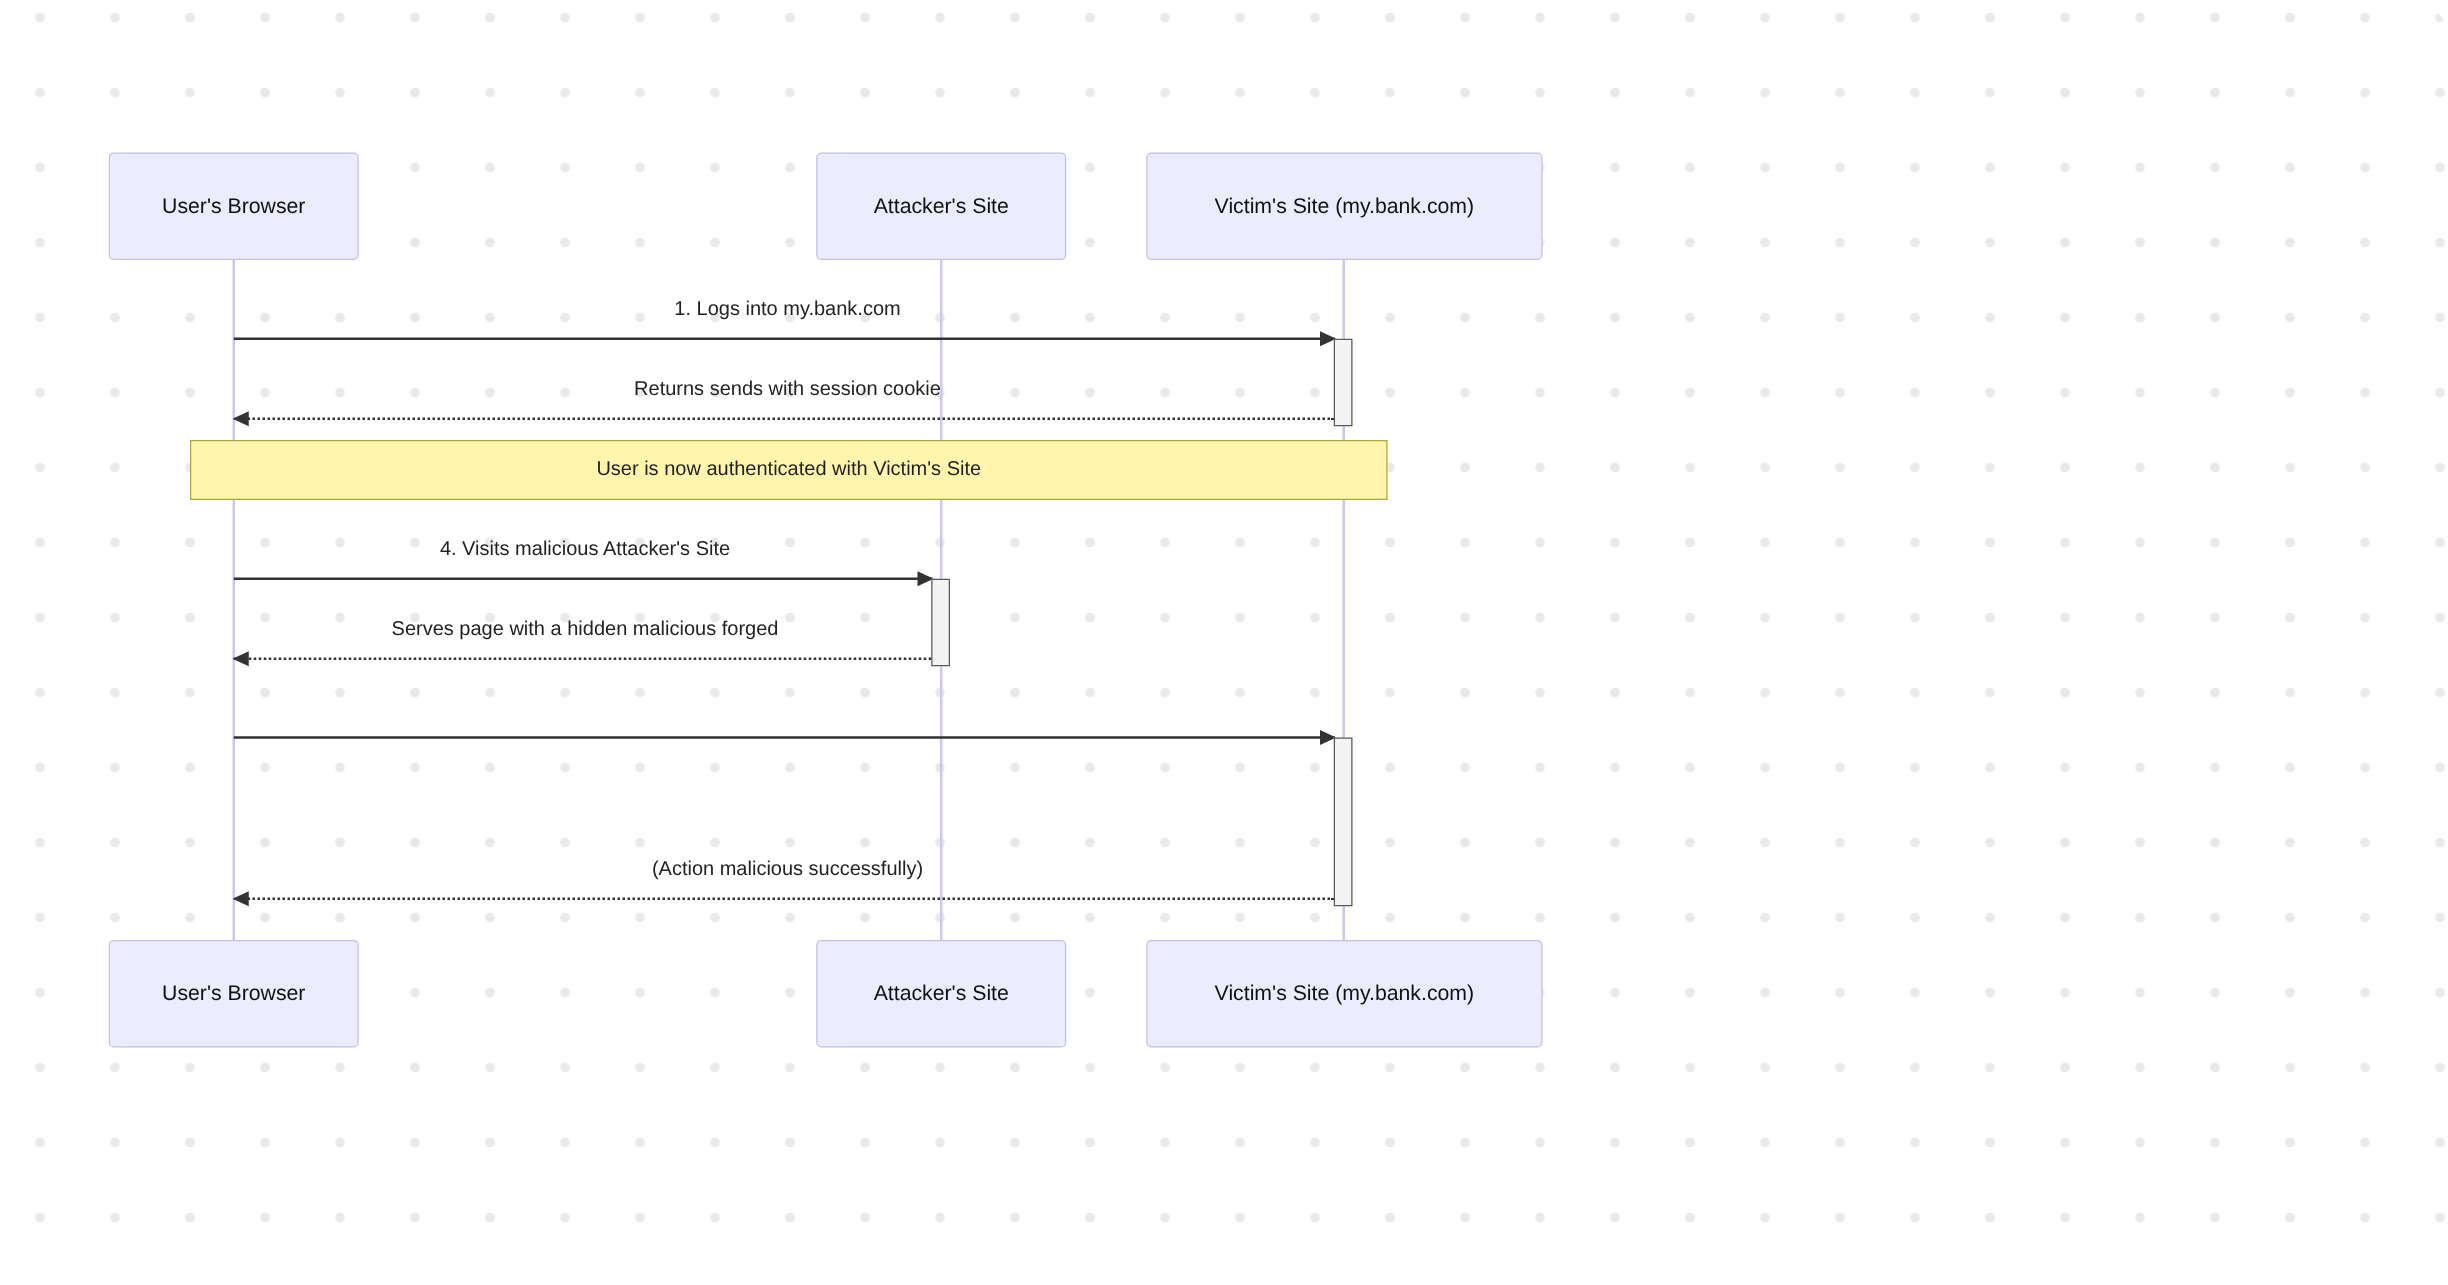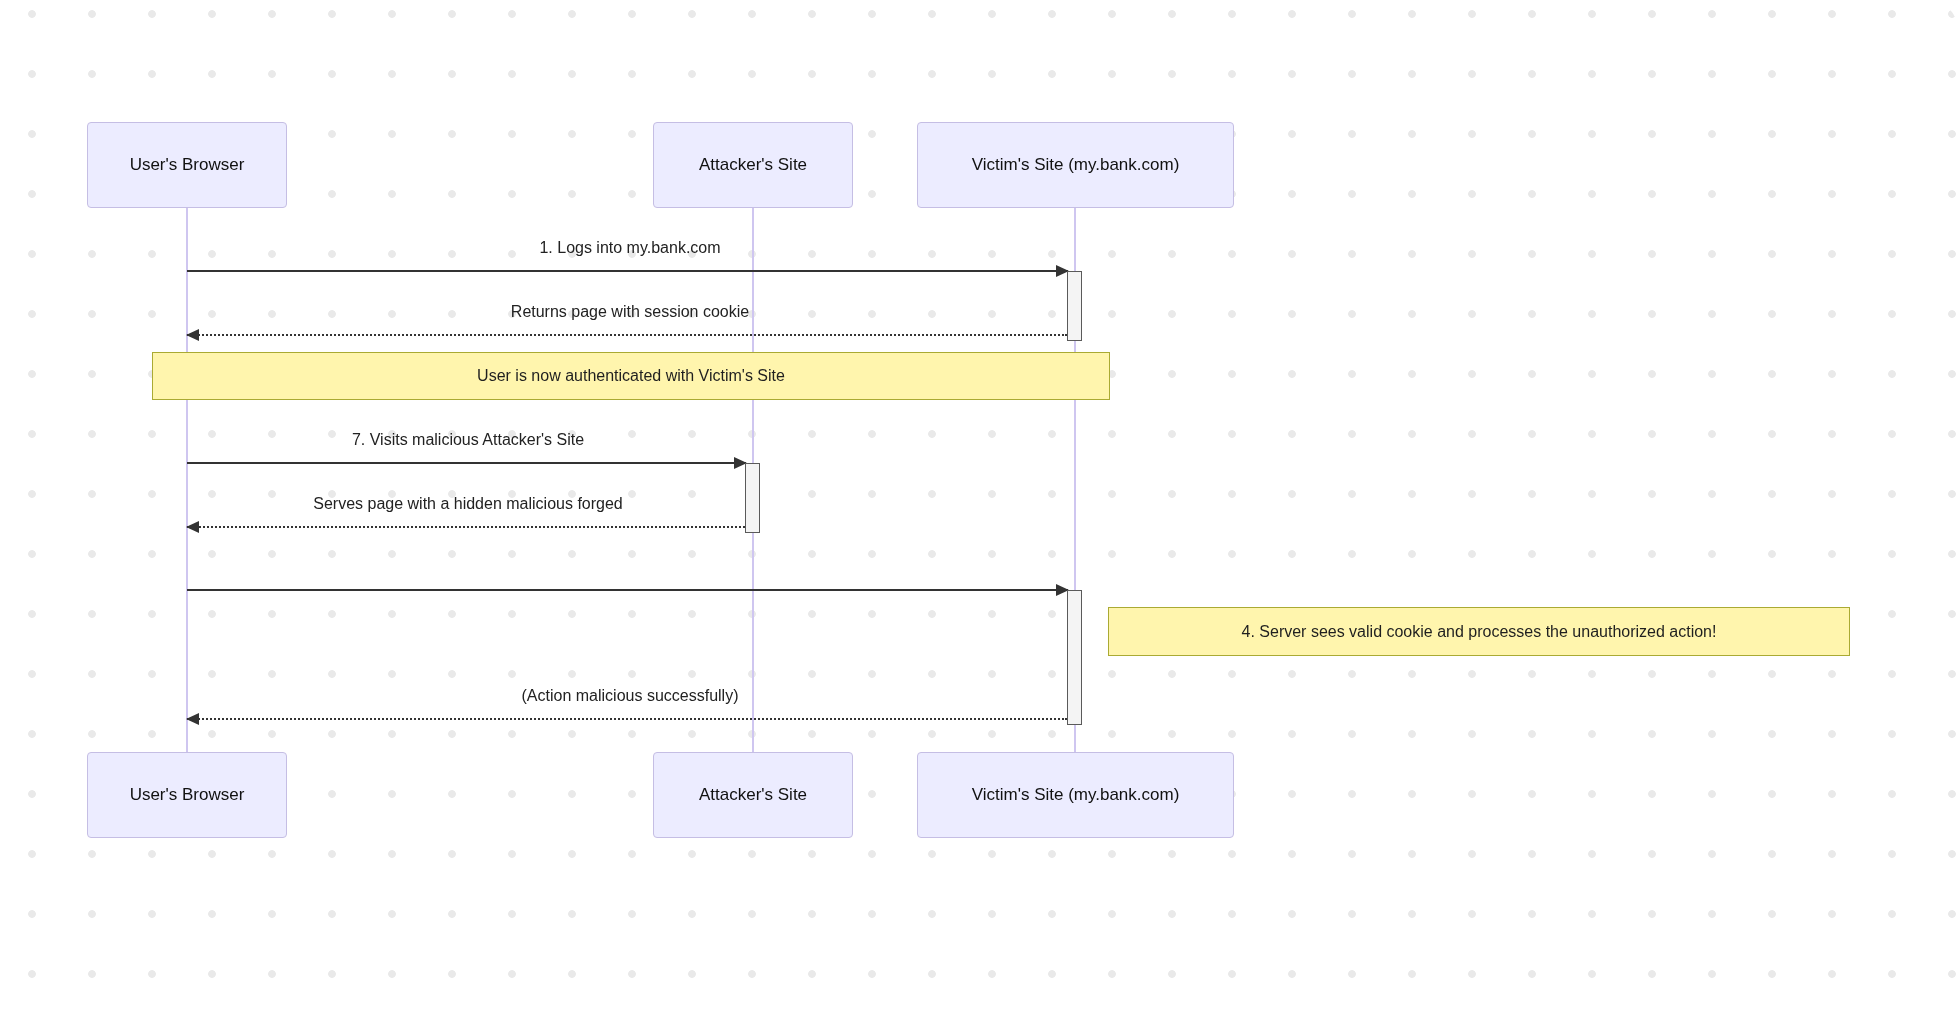--- a/index.html
+++ b/index.html
@@ -66,50 +66,47 @@
     <span>Victim's Site (my.bank.com)</span>
   </div>
 
   <div class="msg-label" style="left:630px;top:237px">1. Logs into my.bank.com</div>
   <div class="line solid" style="left:187px;top:270px;width:881px">
     <span class="head right"></span>
   </div>
 
   <div class="activation" style="left:1067px;top:271px;height:70px"></div>
 
-  <div class="msg-label" style="left:630px;top:301px">Returns page with session cookie</div>
+  <div class="msg-label" style="left:630px;top:301px">Returns sends with session cookie</div>
   <div class="line dashed" style="left:187px;top:334px;width:880px">
     <span class="head left"></span>
   </div>
 
   <div class="note" style="left:152px;top:352px;width:958px;height:48px">
     <span>User is now authenticated with Victim's Site</span>
   </div>
 
-  <div class="msg-label" style="left:468px;top:429px">7. Visits malicious Attacker's Site</div>
+  <div class="msg-label" style="left:468px;top:429px">4. Visits malicious Attacker's Site</div>
   <div class="line solid" style="left:187px;top:462px;width:559px">
     <span class="head right"></span>
   </div>
 
   <div class="activation" style="left:745px;top:463px;height:70px"></div>
 
   <div class="msg-label" style="left:468px;top:493px">Serves page with a hidden malicious forged</div>
   <div class="line dashed" style="left:187px;top:526px;width:558px">
     <span class="head left"></span>
   </div>
 
   <div class="line solid" style="left:187px;top:589px;width:881px">
     <span class="head right"></span>
   </div>
 
   <div class="activation" style="left:1067px;top:590px;height:135px"></div>
 
-  <div class="note" style="left:1108px;top:607px;width:742px;height:49px">
-    <span>4. Server sees valid cookie and processes the unauthorized action!</span>
-  </div>
 
   <div class="msg-label" style="left:630px;top:685px">(Action malicious successfully)</div>
   <div class="line dashed" style="left:187px;top:718px;width:880px">
     <span class="head left"></span>
   </div>
 
   <div class="actor" style="left:87px;top:752px;width:200px">
     <span>User's Browser</span>
   </div>
   <div class="actor" style="left:653px;top:752px;width:200px">

